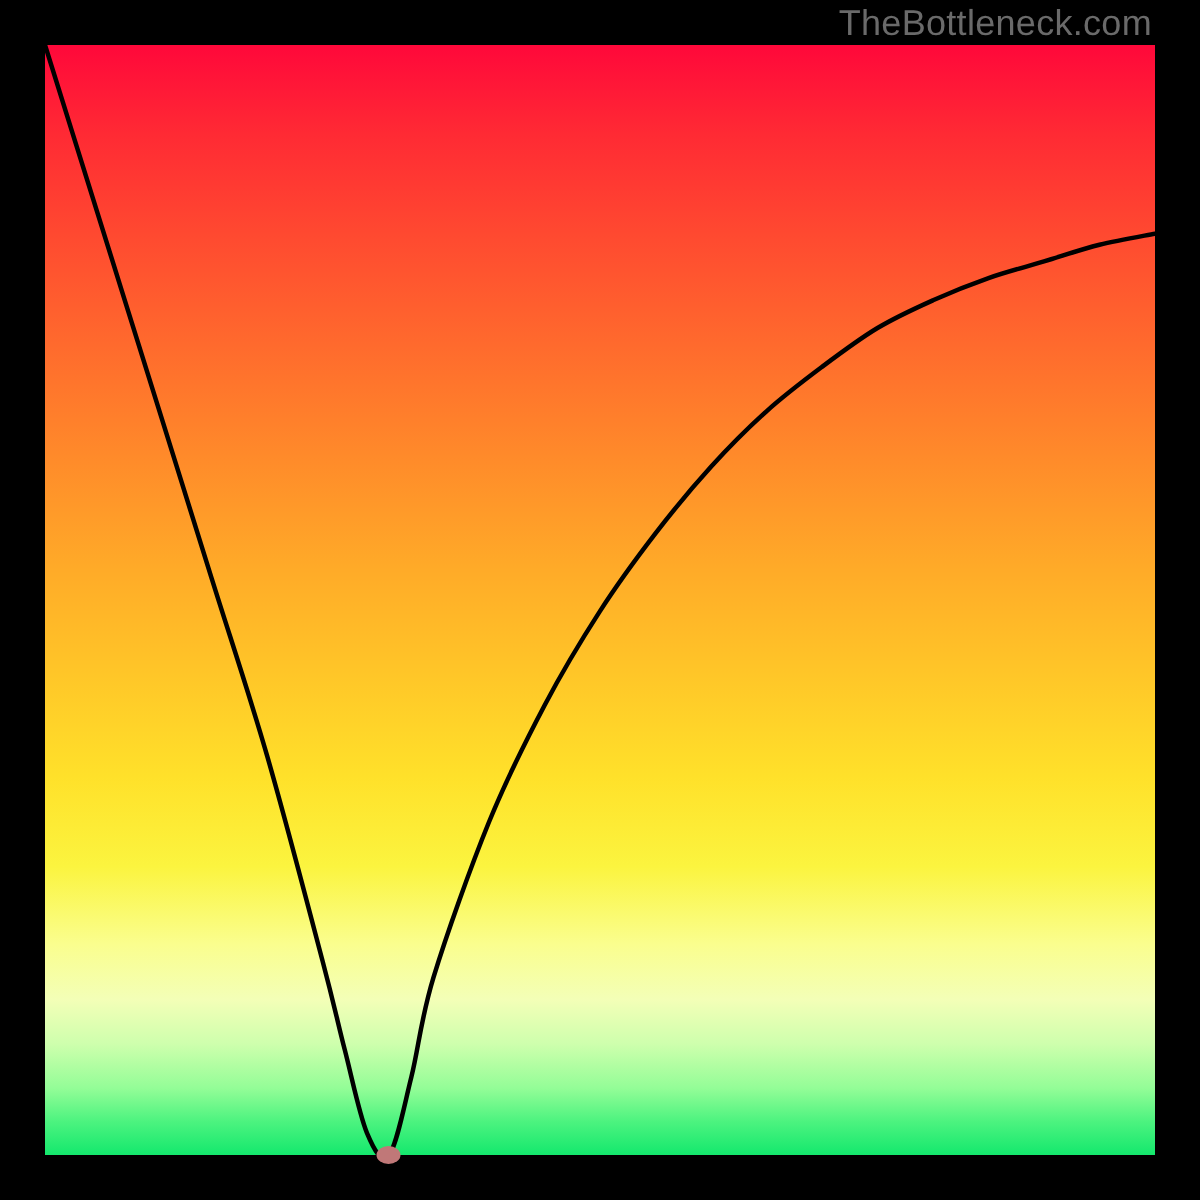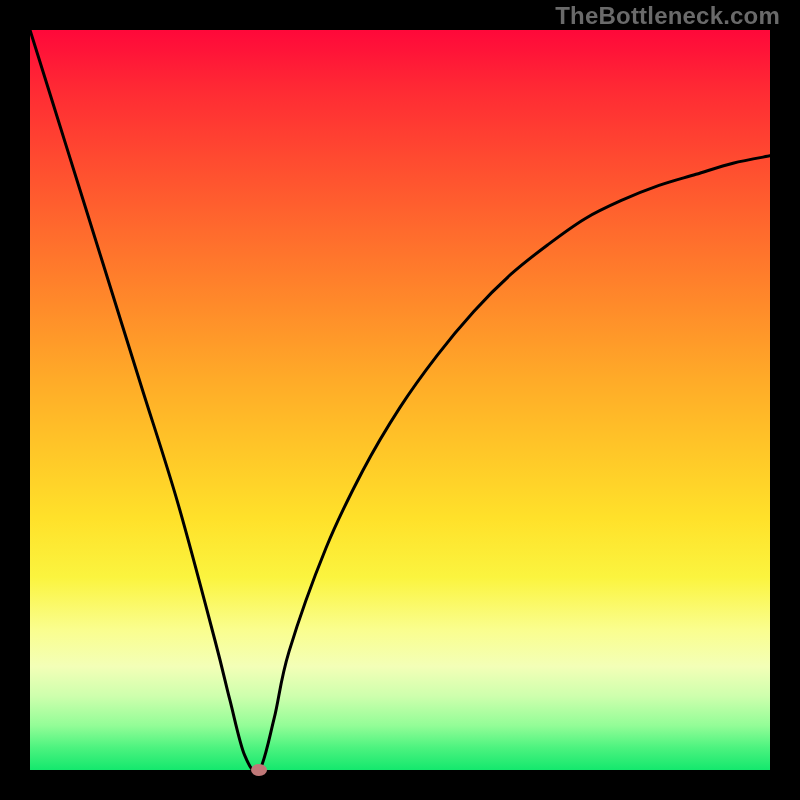--- a/index.html
+++ b/index.html
@@ -12,25 +12,25 @@
   }
   .frame {
     position: relative;
     width: 800px;
     height: 800px;
     background: #000;
   }
   .watermark {
     position: absolute;
     top: 2px;
-    right: 20px;
+    right: 32px;
     font-family: Arial, Helvetica, sans-serif;
     font-size: 24px;
     color: #6a6a6a;
-    font-weight: 700;
+    font-weight: 400;
     letter-spacing: 0.2px;
   }
   .plot {
     position: absolute;
     left: 30px;
     top: 30px;
     width: 740px;
     height: 740px;
     background: linear-gradient(to bottom,
       #ff083a 0%,

